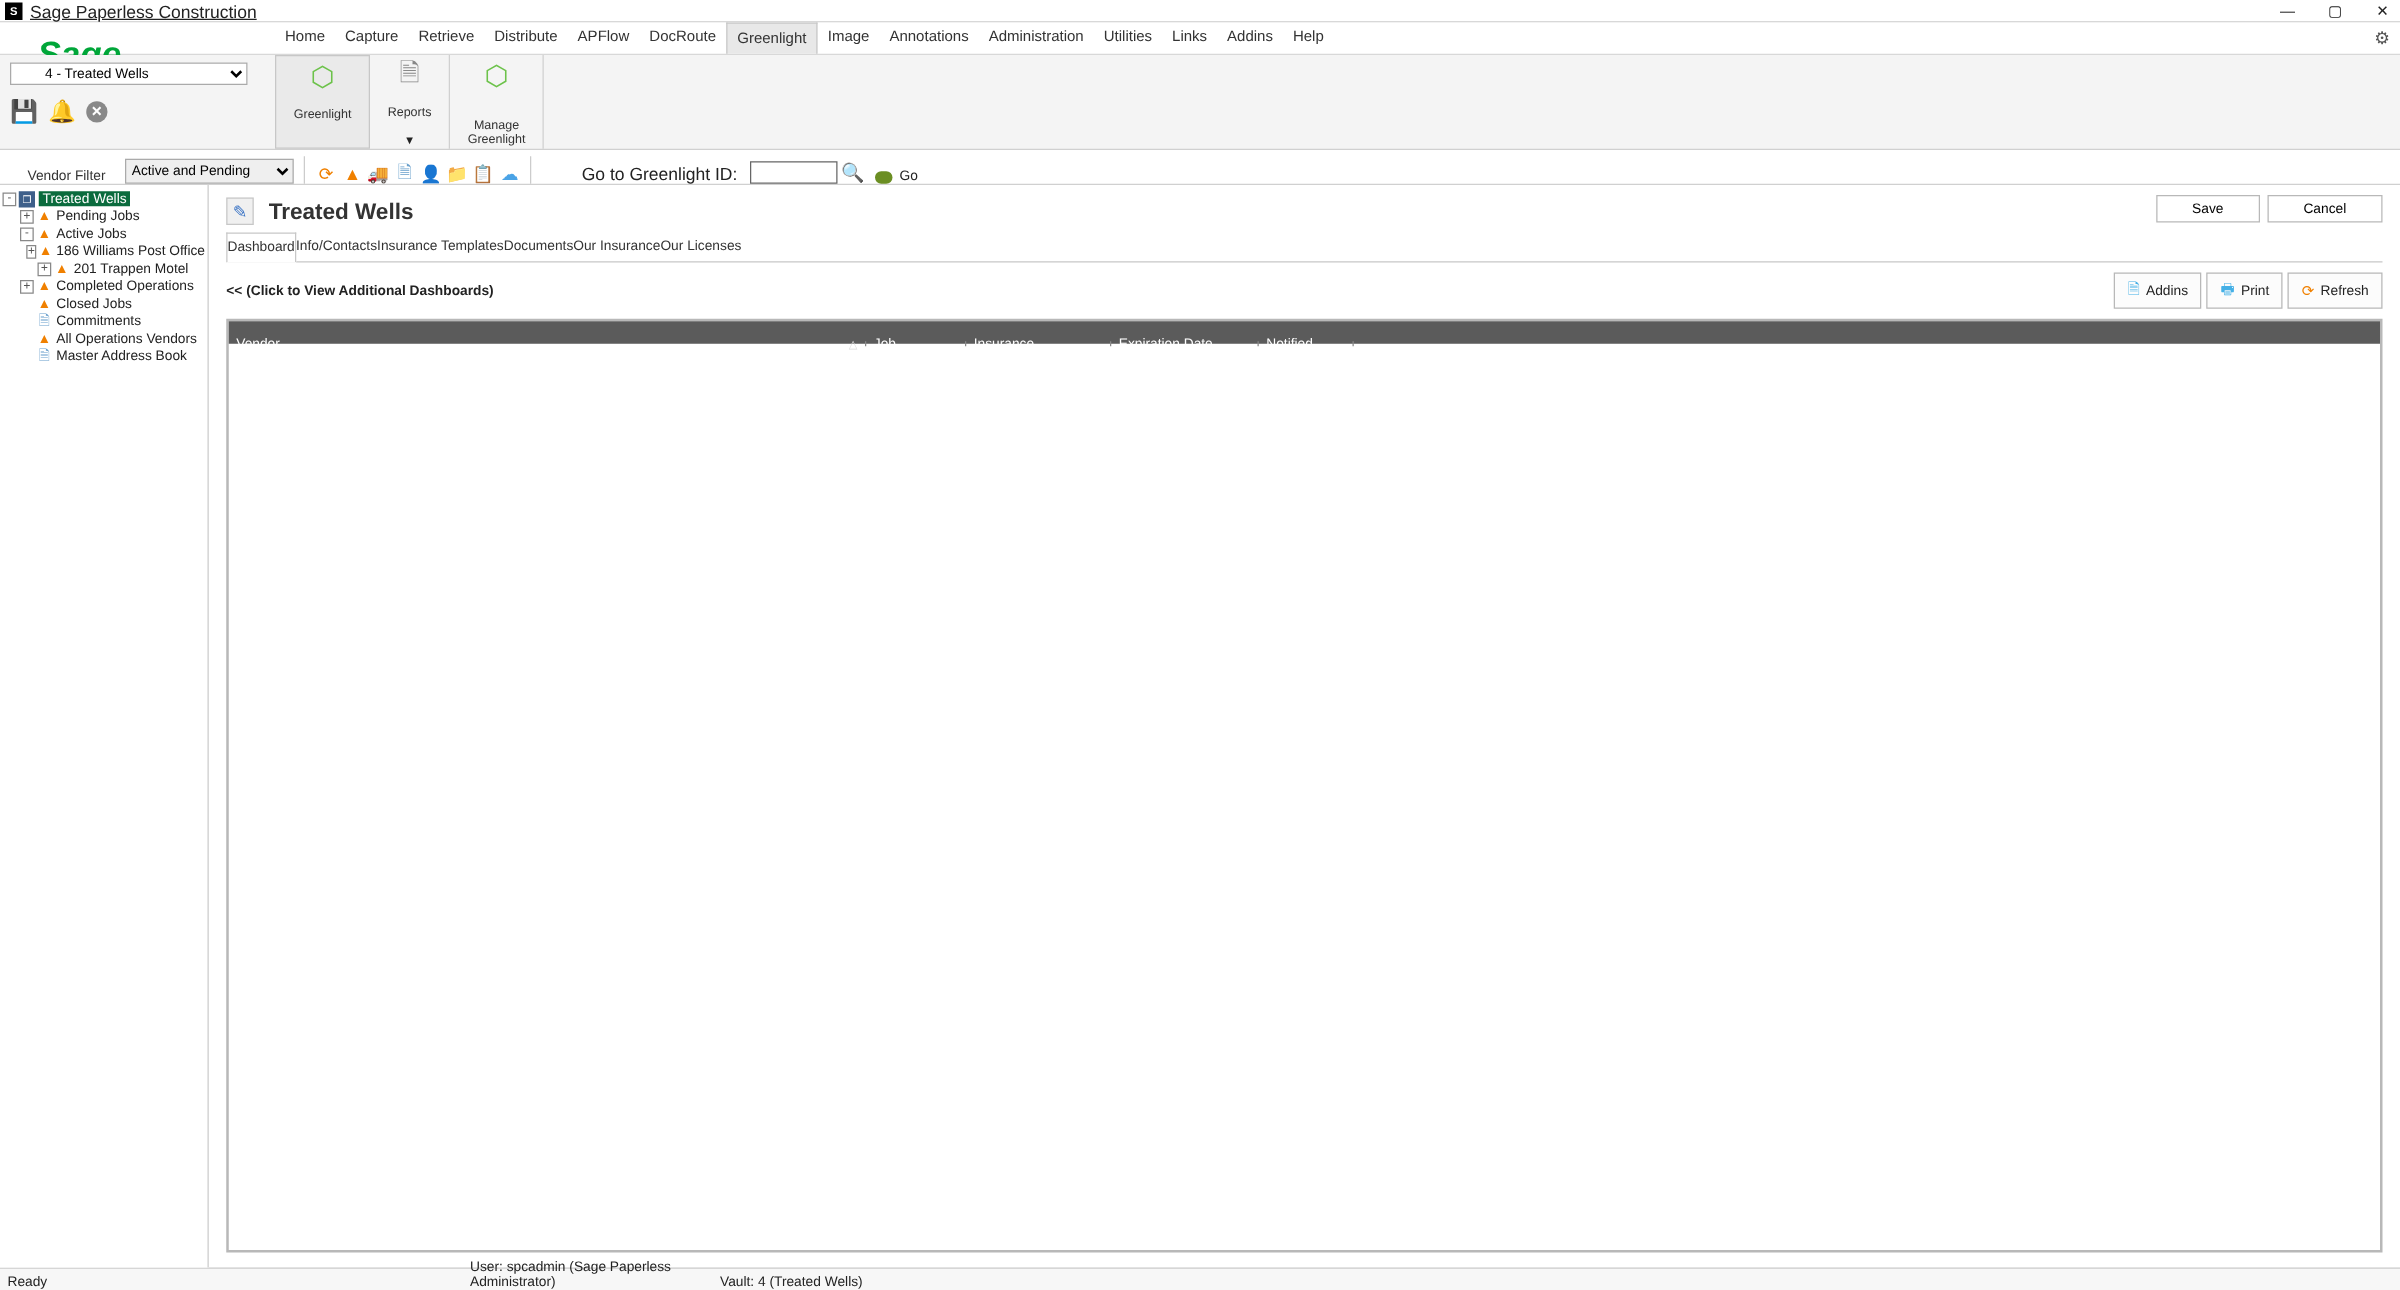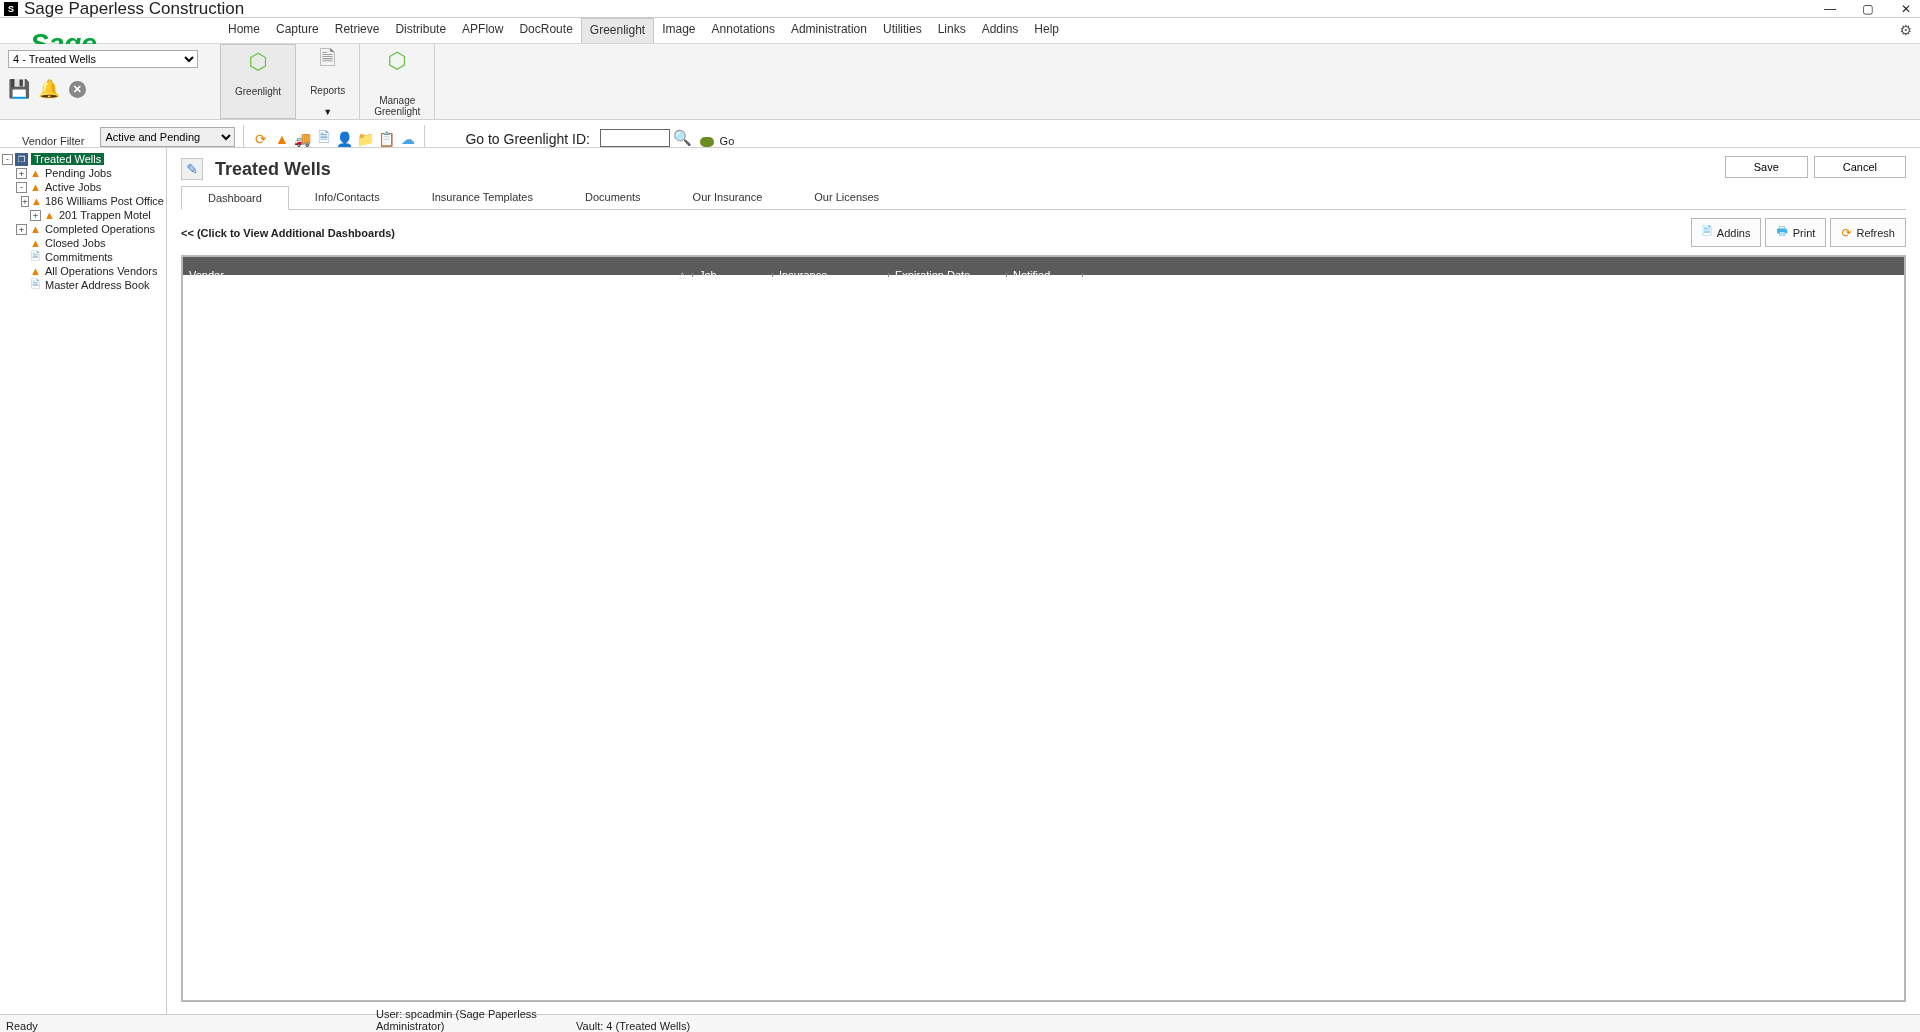--- a/index.html
+++ b/index.html
@@ -1,35 +1,35 @@
 <!DOCTYPE html>
 <html><head>
 <meta charset="utf-8">
 <style>
 * { box-sizing: border-box; margin: 0; padding: 0; }
 body { font-family: "Segoe UI", Tahoma, sans-serif; font-size: 11px; background: #fff; color: #222; overflow: hidden; width: 1920px; height: 1032px; position: relative; }
 
 
 .titlebar { height: 18px; background: #fff; display: flex; align-items: center; padding: 0 4px; border-bottom: 1px solid #ccc; }
 .titlebar .app-icon { width: 14px; height: 14px; background: #000; display: flex; align-items: center; justify-content: center; margin-right: 6px; color:#fff; font-size:9px; font-weight:bold;}
-.titlebar .title { font-size: 17px; }
+.titlebar .title { font-size: 14px; text-decoration: underline; }
 .titlebar .win-controls { margin-left: auto; display: flex; gap: 18px; align-items:center;}
 .titlebar .win-controls span { width: 20px; text-align: center; font-size: 12px; cursor: pointer; font-family: "Segoe UI Symbol", sans-serif; }
 
 
 .menubar { height: 26px; display: flex; padding-left: 220px; background: #fff; border-bottom: 1px solid #d8d8d8; position: relative; }
 .menubar .logo { position: absolute; left: 30px; top: 10px; font-size: 28px; color: #00a639; font-weight: bold; font-style: italic; }
 .menubar .item { padding: 4px 8px 6px; font-size: 12px; cursor: pointer; color: #333; }
 .menubar .item.active { background: #e8e8e8; border: 1px solid #c7c7c7; border-bottom: none; }
 .menubar .gear { position: absolute; right: 8px; top: 4px; font-size: 14px; color: #555; cursor:pointer; }
 
 
 .ribbon-zone { background: #f4f4f4; border-bottom: 1px solid #d0d0d0; height: 76px; display: flex; padding-left: 220px; position:relative; }
 .leftbox { position: absolute; left: 8px; top: 6px; width: 190px; }
-.leftbox select { width: 100%; height: 18px; font-size: 11px; border:1px solid #aaa; background:#fff;}
+.leftbox select { width: 100%; height: 18px; font-size: 11px; border:1px solid #aaa; background:#fff;padding-left:23px;}
 .leftbox .icons-row { margin-top: 10px; display: flex; gap: 8px; align-items:center;}
 .save-ico { color:#888; font-size:18px;}
 .bell-ico { color:#f6b400; font-size:18px;}
 .x-ico { width:17px; height:17px; background:#888; border-radius:50%; color:#fff; display:flex; align-items:center; justify-content:center; font-size:11px; font-weight:bold;}
 .rib-group { display: flex; flex-direction: column; align-items: center; justify-content: space-between; padding: 4px 14px 2px; border-right: 1px solid #d0d0d0; }
 .rib-group .icon { width: 26px; height: 26px; margin-bottom: 2px; display:flex; align-items:center; justify-content:center;}
 .rib-group .label { font-size: 10px; text-align: center; line-height: 11px; color:#333;}
 .rib-group.active { background: #eaeaea; border:1px solid #c7c7c7; }
 .green-hex { color:#6cc24a; font-size:22px; }
 .doc-ico { font-size:20px; color:#888;}
@@ -71,21 +71,21 @@
 .tree .node.sel .txt { background:#0a6b3d; color:#fff; padding:0 3px;}
 
 .content { flex:1; padding:10px 14px 12px; position:relative; display:flex; flex-direction:column; }
 .page-head { display:flex; align-items:center; margin-bottom:6px; }
 .edit-ico { width:22px; height:22px; border:1px solid #c7c7c7; background:#f0f0f0; display:flex; align-items:center; justify-content:center; font-size:14px; color:#3d76c6; margin-right:12px; cursor:pointer;}
 .page-title { font-size:18px; font-weight:600; color:#333;}
 .top-btns { position:absolute; right:14px; top:8px; display:flex; gap:6px;}
 .btn { border:1px solid #b8b8b8; background:#fff; padding:4px 28px; font-size:11px; cursor:pointer;}
 
 .subtabs { border-bottom:1px solid #c7c7c7; display:flex; margin-bottom:8px; }
-.subtabs .st { padding:5px 26px; font-size:11px; cursor:pointer; color:#333;}
+.subtabs .st { padding:5px 0; font-size:11px; cursor:pointer; color:#333;}
 .subtabs .st.active { border:1px solid #c7c7c7; border-bottom:1px solid #fff; background:#fff; margin-bottom:-1px;}
 
 .dash-row { display:flex; align-items:center; gap:10px; margin-bottom:8px;}
 .dash-row select { flex:0 0 620px; height:22px; font-size:11px; border:1px solid #999; padding:0 4px;}
 .dash-row .more { font-size:11px; font-weight:bold; cursor:pointer;}
 .dash-row .more .arrow { }
 .dash-row .rbtns { margin-left:auto; display:flex; gap:4px;}
 .pillbtn { border:1px solid #b8b8b8; background:#fcfcfc; padding:3px 10px; font-size:11px; display:flex; align-items:center; gap:5px; cursor:pointer;}
 .pillbtn .pi { font-size:12px;}
 .pillbtn.preview .pi { color:#45b0e6;}

